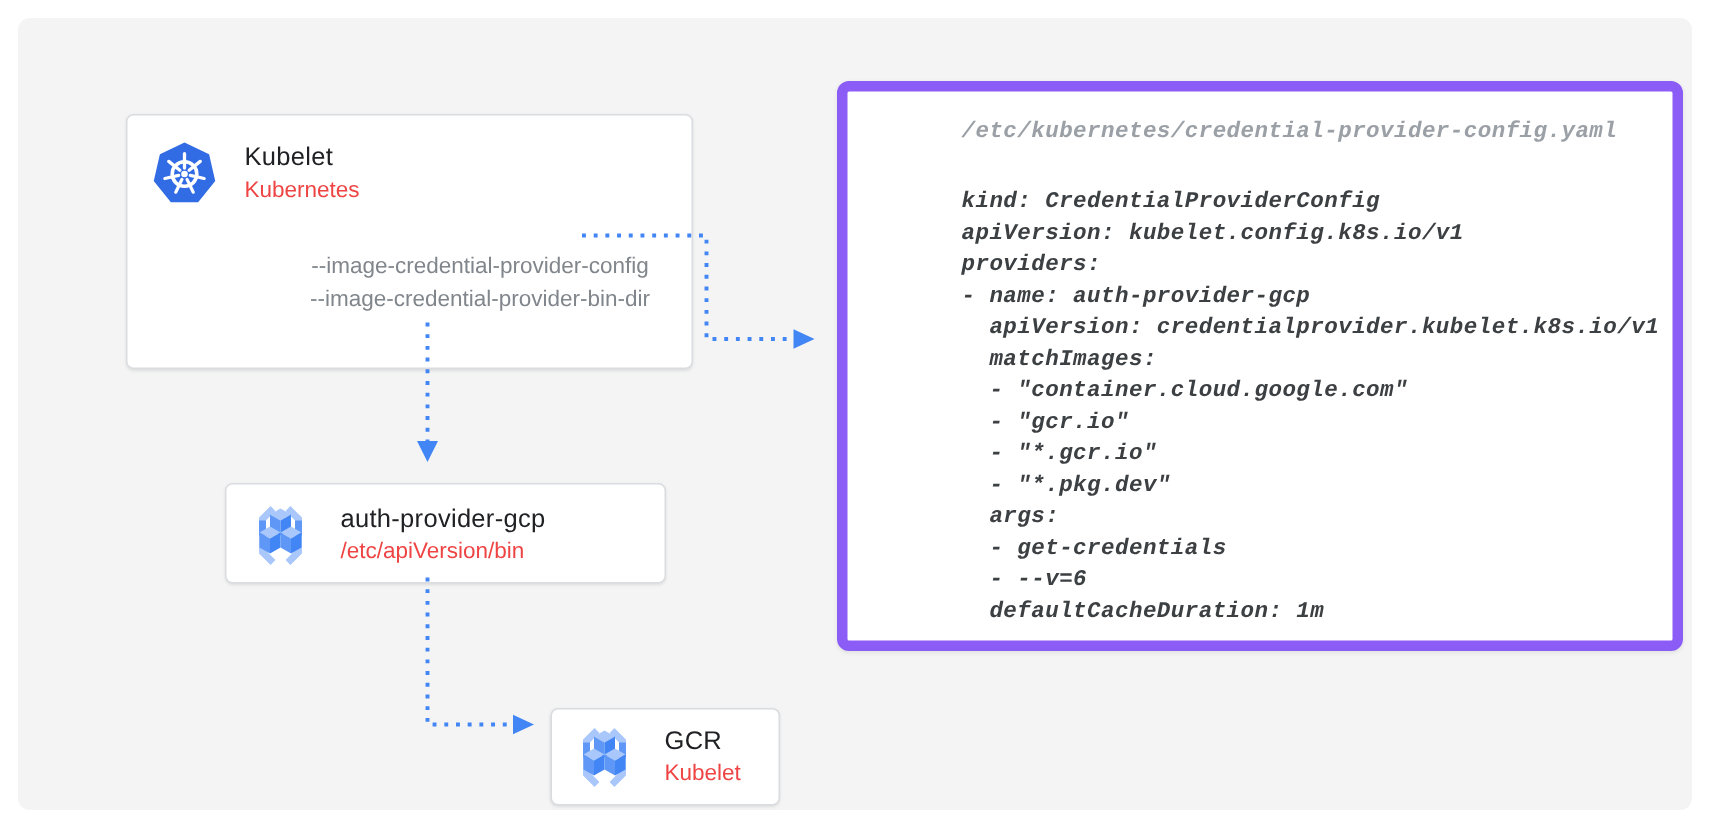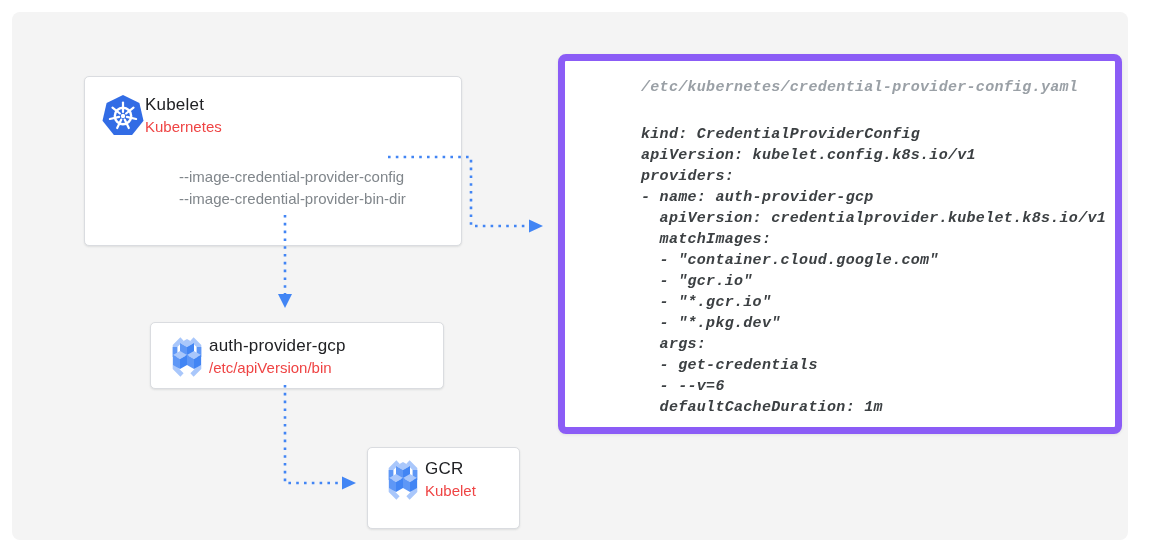--- a/index.html
+++ b/index.html
@@ -10,28 +10,28 @@
   .stage{
     position:absolute;left:12px;top:12px;width:1116px;height:528px;
     background:#f4f4f4;border-radius:8px;
   }
   .node{
     position:absolute;background:#ffffff;border:1px solid #dadce0;border-radius:5px;
     box-shadow:0 1px 2px rgba(60,64,67,.12);box-sizing:border-box;
   }
   .node-head{display:flex;align-items:flex-start;}
   .icon-wrap{flex:0 0 auto;display:block;}
-  .node-text{}
+  .node-text{margin-left:18px;}
   .node-title{font-size:17px;line-height:22px;color:#202124;letter-spacing:.2px;}
   .node-sub{font-size:15px;line-height:21px;color:#ef4444;}
   .node-kubelet{left:72px;top:64px;width:378px;height:170px;padding:17px 0 0 16px;}
   .node-auth{left:138px;top:310px;width:294px;height:67px;padding:12px 10px 0 14px;}
-  .node-gcr{left:355px;top:435px;width:153px;height:82px;padding:10px 0 0 13px;}
+  .node-gcr{left:355px;top:460px;width:153px;height:65px;padding:10px 0 0 13px;}
   .flags{margin:24px 0 0 78px;}
-  .flags .flag{font-size:15px;line-height:22px;color:#80868b;}
+  .flags .flag{font-size:15px;line-height:22px;color:#80868b;text-align:center;}
   .code-panel{
     position:absolute;left:546px;top:42px;width:564px;box-sizing:border-box;
     background:#ffffff;border:7px solid #8b5cf6;border-radius:8px;
     box-shadow:0 1px 3px rgba(60,64,67,.10);
     padding:16px 16px 9px 76px;
   }
   .codeface{
     font-family:"Liberation Mono","DejaVu Sans Mono",monospace;
     font-weight:bold;font-style:italic;font-size:15px;line-height:21px;letter-spacing:.3px;
   }

